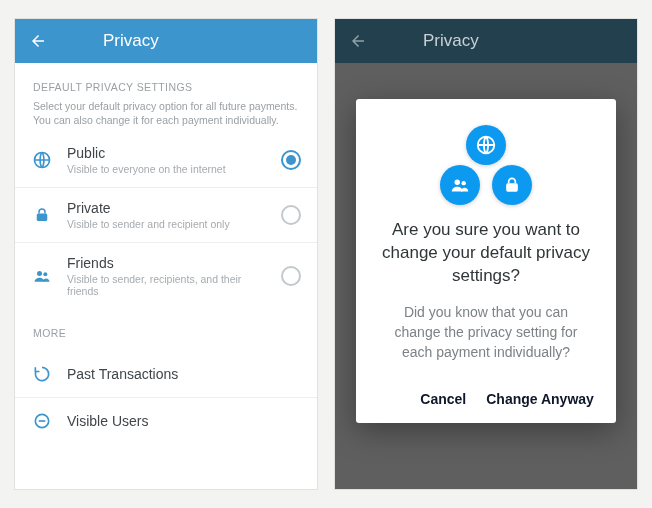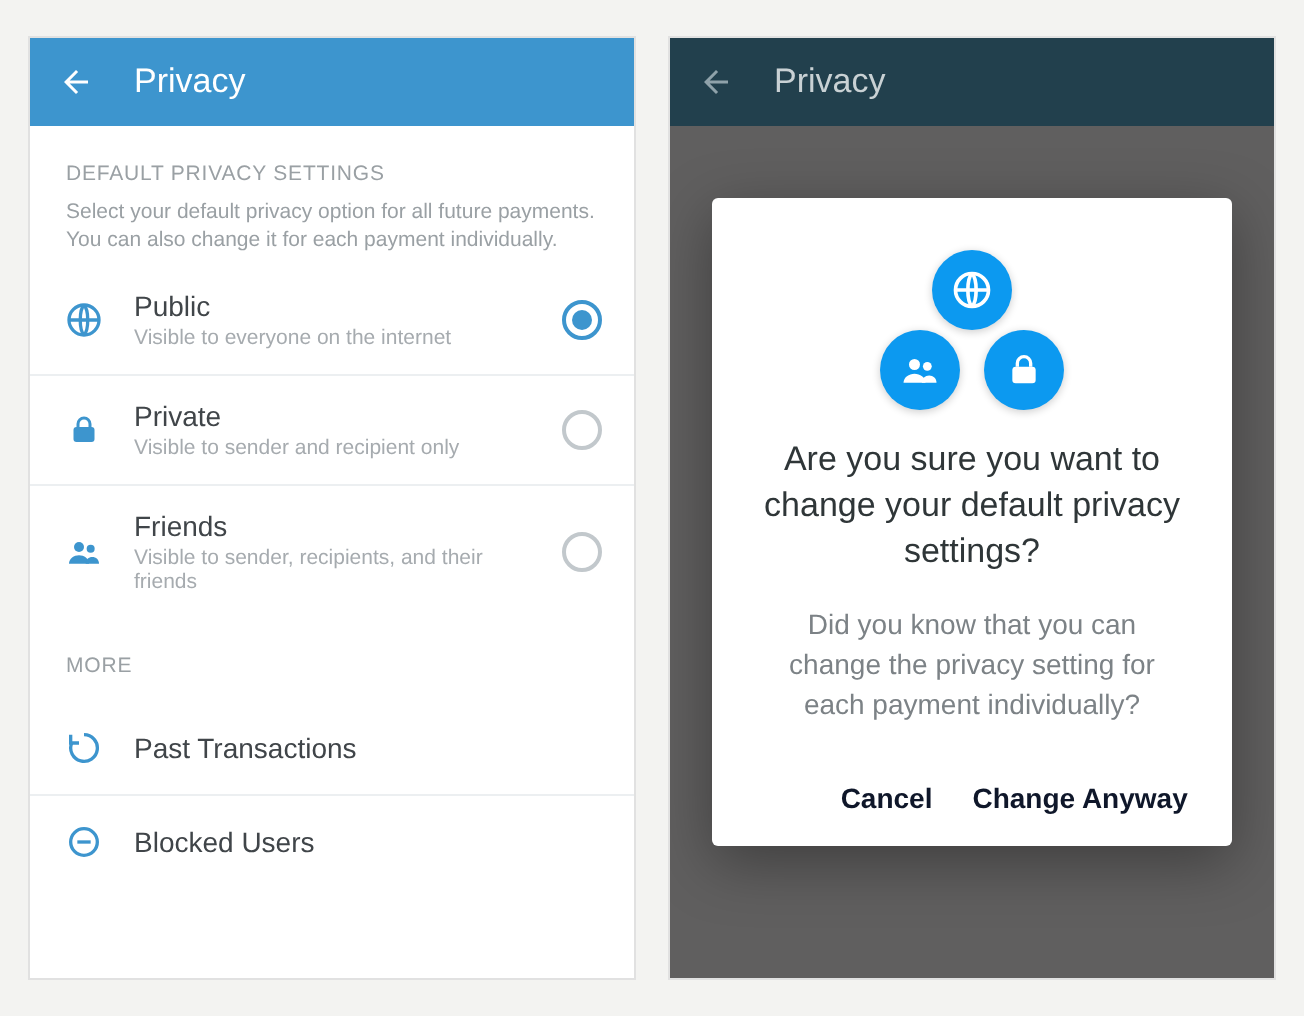--- a/index.html
+++ b/index.html
@@ -24,20 +24,21 @@
   .phone.dark { background: #605f5f; }
   
   .appbar {
     height: 44px;
     display: flex;
     align-items: center;
     padding: 0 14px;
     color: #fff;
     font-size: 17px;
     font-weight: 500;
+    gap: 36px;
   }
   .appbar.light { background: #3D95CE; }
   .appbar.dark  { background: #22404d; color: #c9d1d4; }
   .appbar .back { margin-right: 20px; display:flex; align-items:center; }
   .appbar .back svg { width:18px; height:18px; }
   
   .section {
     padding: 18px 18px 6px;
   }
   .section-title {
@@ -233,21 +234,21 @@
       </span>
     </div>
     <div class="row">
       <span class="icon-slot">
         <svg viewBox="0 0 24 24" width="20" height="20">
             <circle cx="12" cy="12" r="8" fill="none" stroke="#3D95CE" stroke-width="2"></circle>
             <line x1="8" y1="12" x2="16" y2="12" stroke="#3D95CE" stroke-width="2"></line>
           </svg>
       </span>
       <span class="text">
-        <span class="label">Blocked Users</span>
+        <span class="label">Visible Users</span>
       </span>
     </div>
   </div>
 </div>
 
 <div class="phone dark">
   <div class="appbar dark">
     <span class="back">
       <svg viewBox="0 0 24 24">
           <path fill="#8fa2aa" d="M20 11H7.8l5.6-5.6L12 4l-8 8 8 8 1.4-1.4L7.8 13H20z"></path>

